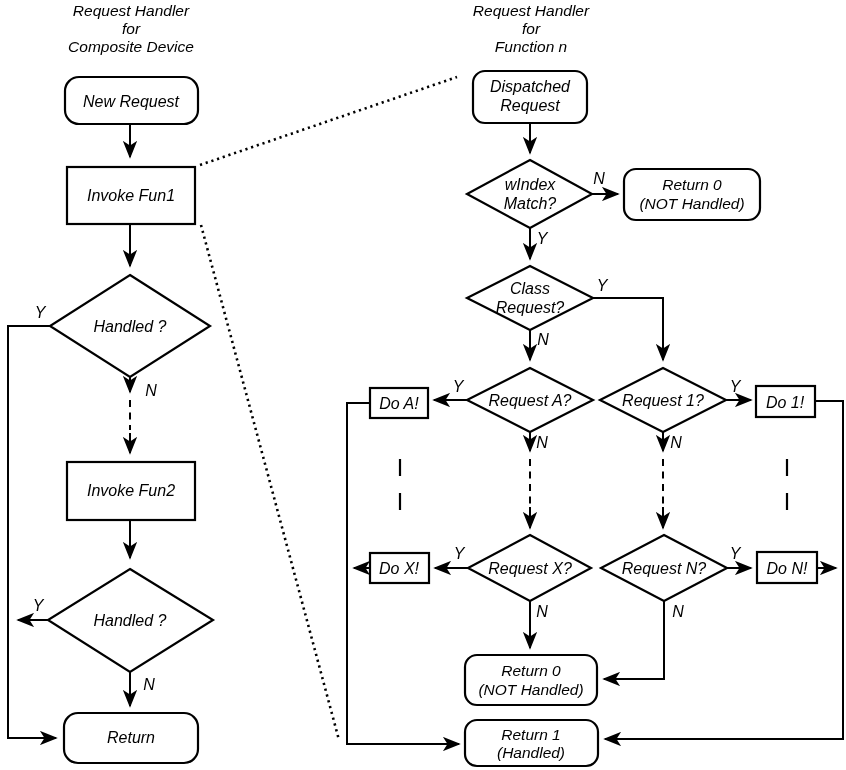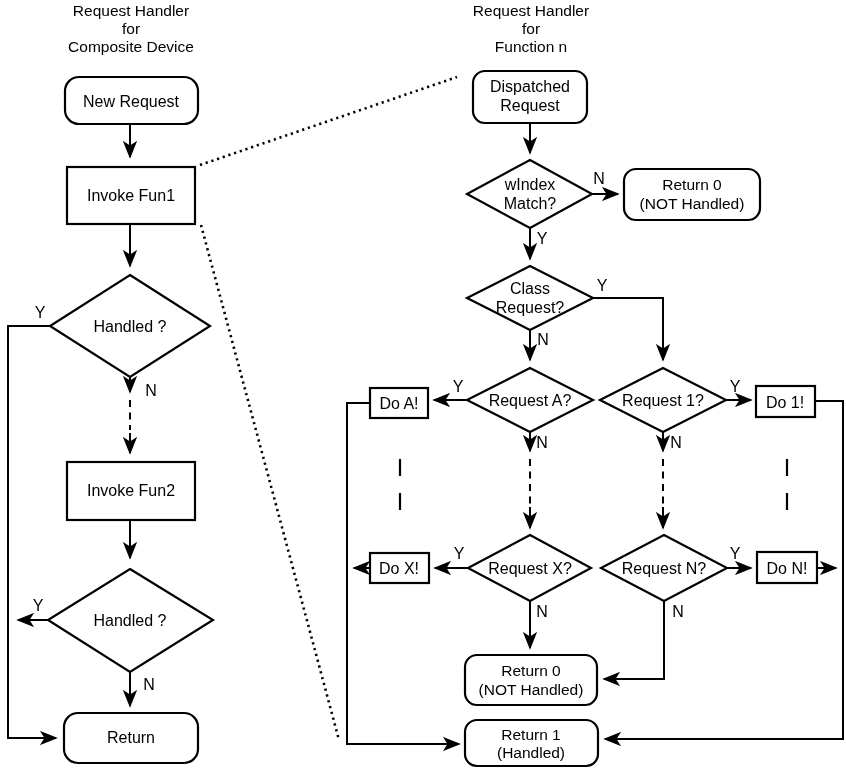--- a/index.html
+++ b/index.html
@@ -6,20 +6,21 @@
     margin: 0;
     padding: 0;
     background: #ffffff;
   }
   .canvas {
     width: 846px;
     height: 770px;
     background: #ffffff;
     position: relative;
     overflow: hidden;
+    font-style: italic;
   }
   svg { display: block; }
   text {
     font-family: "Liberation Sans", sans-serif;
     font-size: 16px;
     fill: #000000;
     text-anchor: middle;
   }
   .title-line { font-size: 15.5px; }
   .branch-label { font-size: 16px; }

